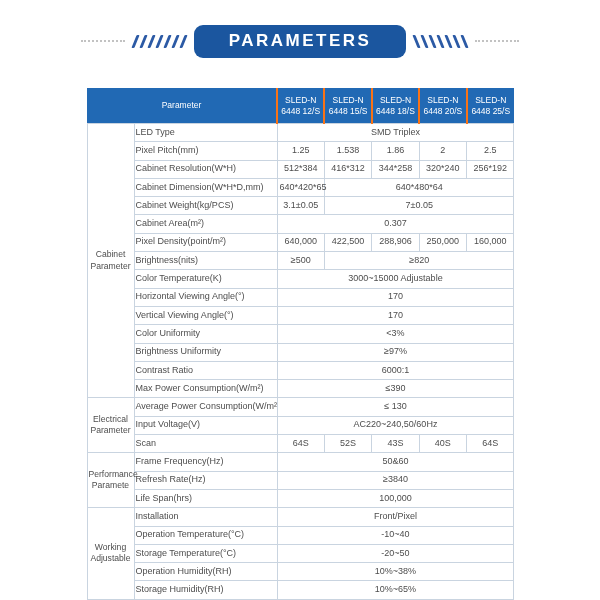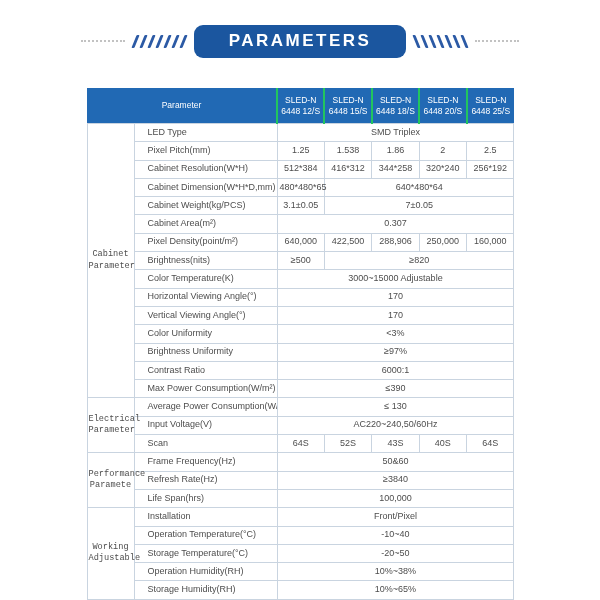--- a/index.html
+++ b/index.html
@@ -45,34 +45,34 @@
     font-size:9px;color:var(--body-text);
   }
   col.c-group{width:47px;}
   col.c-name{width:143px;}
   col.c-val{width:47.4px;}
   thead th{
     background:var(--header-bg);color:#ffffff;font-weight:normal;
     font-size:8.5px;height:35px;line-height:1.25;
     border:0;vertical-align:middle;text-align:center;padding:0;
   }
-  thead th + th{border-left:2px solid #22c55e;}
+  thead th + th{border-left:2px solid #f97316;}
   tbody td, tbody th{
     border:1px solid var(--border);
     height:17.3px;line-height:1.1;
     text-align:center;vertical-align:middle;
     font-weight:normal;padding:0 2px;
     background:#ffffff;
   }
   tbody td.name{
-    text-align:left;padding-left:13px;
+    text-align:left;padding-left:1px;
     white-space:nowrap;overflow:hidden;
   }
   tbody th.group{
-    font-size:8.6px;line-height:1.35;padding:0 1px;font-family:Liberation Mono, monospace;
+    font-size:8.6px;line-height:1.35;padding:0 1px;
   }
 </style>
 </head>
 <body>
 
 <div class="hero">
   <div class="dotline"></div>
   <div class="slashes left">
     <div class="slash"></div>
       <div class="slash"></div>
@@ -135,21 +135,21 @@
         <tr>
           <td class="name">Cabinet Resolution(W*H)</td>
           <td colspan="1">512*384</td>
           <td colspan="1">416*312</td>
           <td colspan="1">344*258</td>
           <td colspan="1">320*240</td>
           <td colspan="1">256*192</td>
         </tr>
         <tr>
           <td class="name">Cabinet Dimension(W*H*D,mm)</td>
-          <td colspan="1">480*480*65</td>
+          <td colspan="1">640*420*65</td>
           <td colspan="4">640*480*64</td>
         </tr>
         <tr>
           <td class="name">Cabinet Weight(kg/PCS)</td>
           <td colspan="1">3.1±0.05</td>
           <td colspan="4">7±0.05</td>
         </tr>
         <tr>
           <td class="name">Cabinet Area(m²)</td>
           <td colspan="5">0.307</td>

